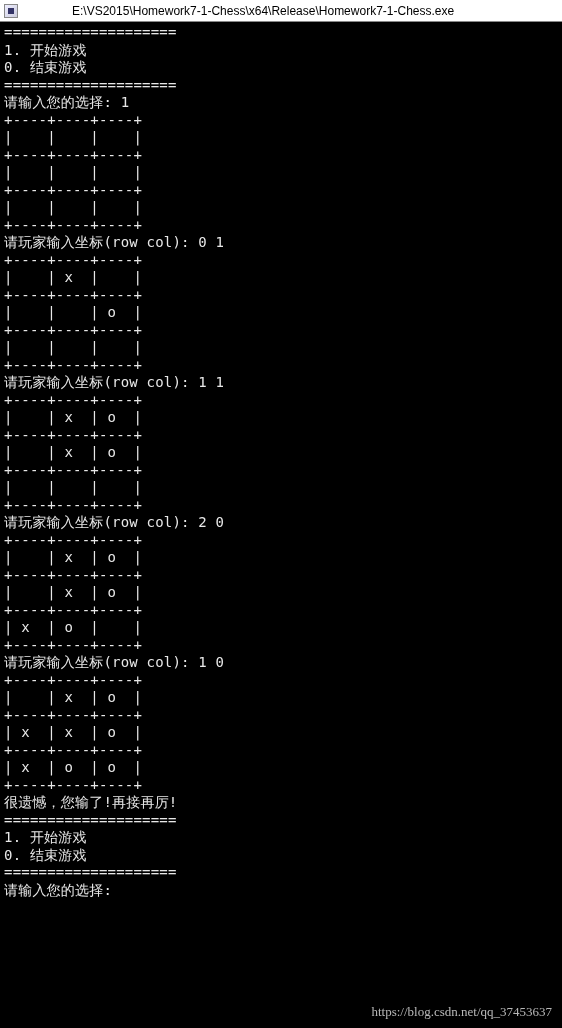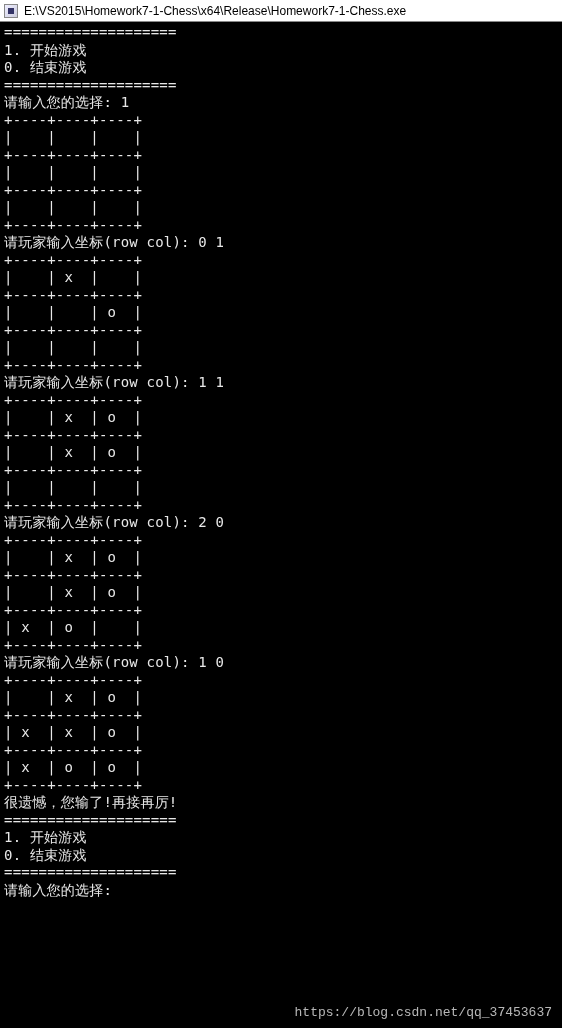--- a/index.html
+++ b/index.html
@@ -20,20 +20,21 @@
     .title-bar {
       background: #FFFFFF;
       color: #000000;
       height: 22px;
       display: flex;
       align-items: center;
       padding: 0 4px;
       font-family: "Segoe UI", Tahoma, sans-serif;
       font-size: 12px;
       border-bottom: 1px solid #888;
+      gap: 48px;
     }
     .title-icon {
       width: 14px;
       height: 14px;
       border: 1px solid #888;
       margin-right: 6px;
       display: inline-flex;
       align-items: center;
       justify-content: center;
       background: linear-gradient(135deg,#eef,#ccd);
@@ -47,21 +48,21 @@
       padding: 2px 4px;
       white-space: pre;
       line-height: 1.25;
       letter-spacing: 0.2px;
     }
     .watermark {
       position: absolute;
       bottom: 8px;
       right: 10px;
       color: #D8D8D8;
-      font-family: Liberation Mono, monospace;
+      font-family: Liberation Serif, serif;
       font-size: 13px;
       opacity: 0.85;
     }
   </style>
 </head>
 <body>
 
 <div class="title-bar">
   <span class="title-icon">
       <span class="title-icon-inner"></span>

